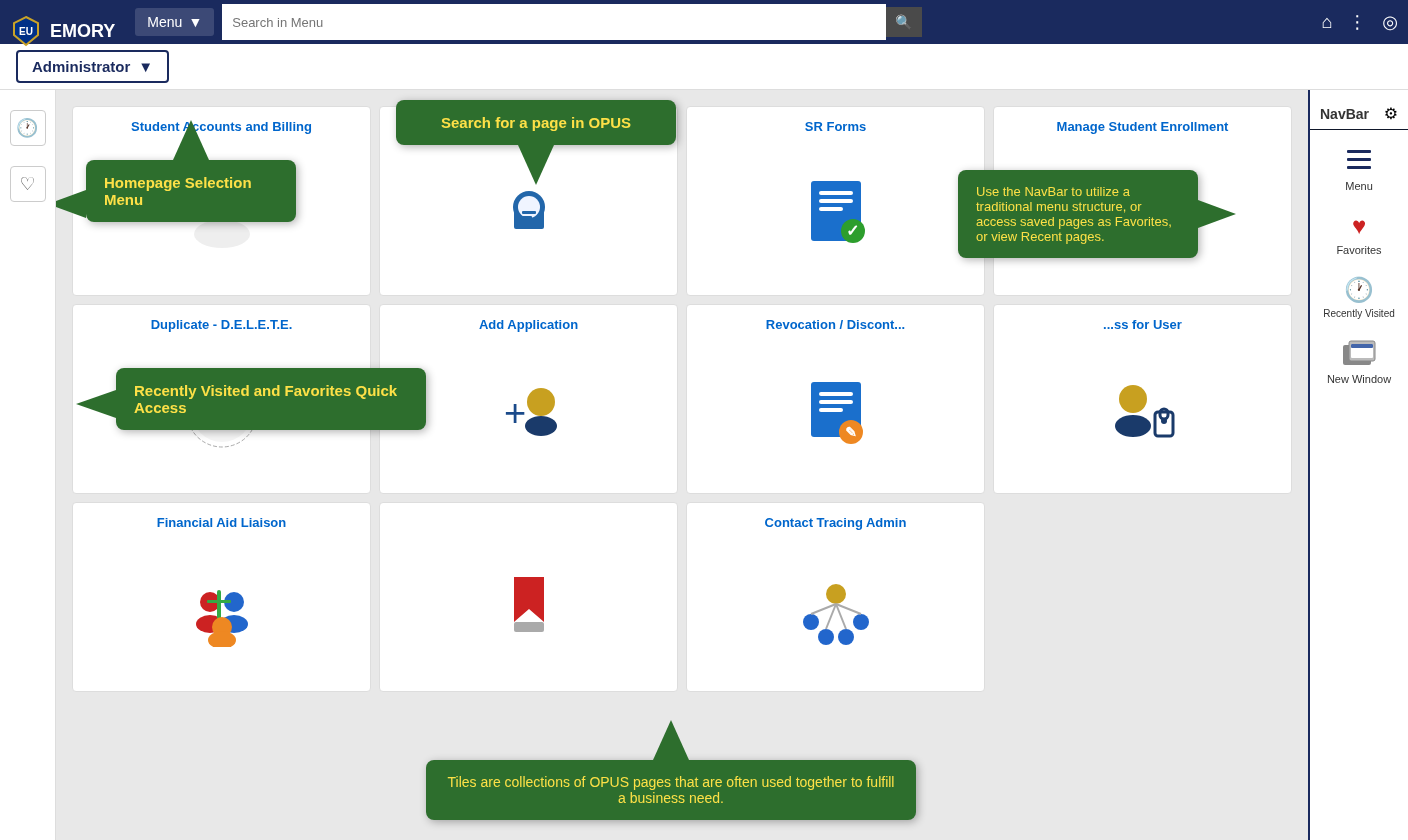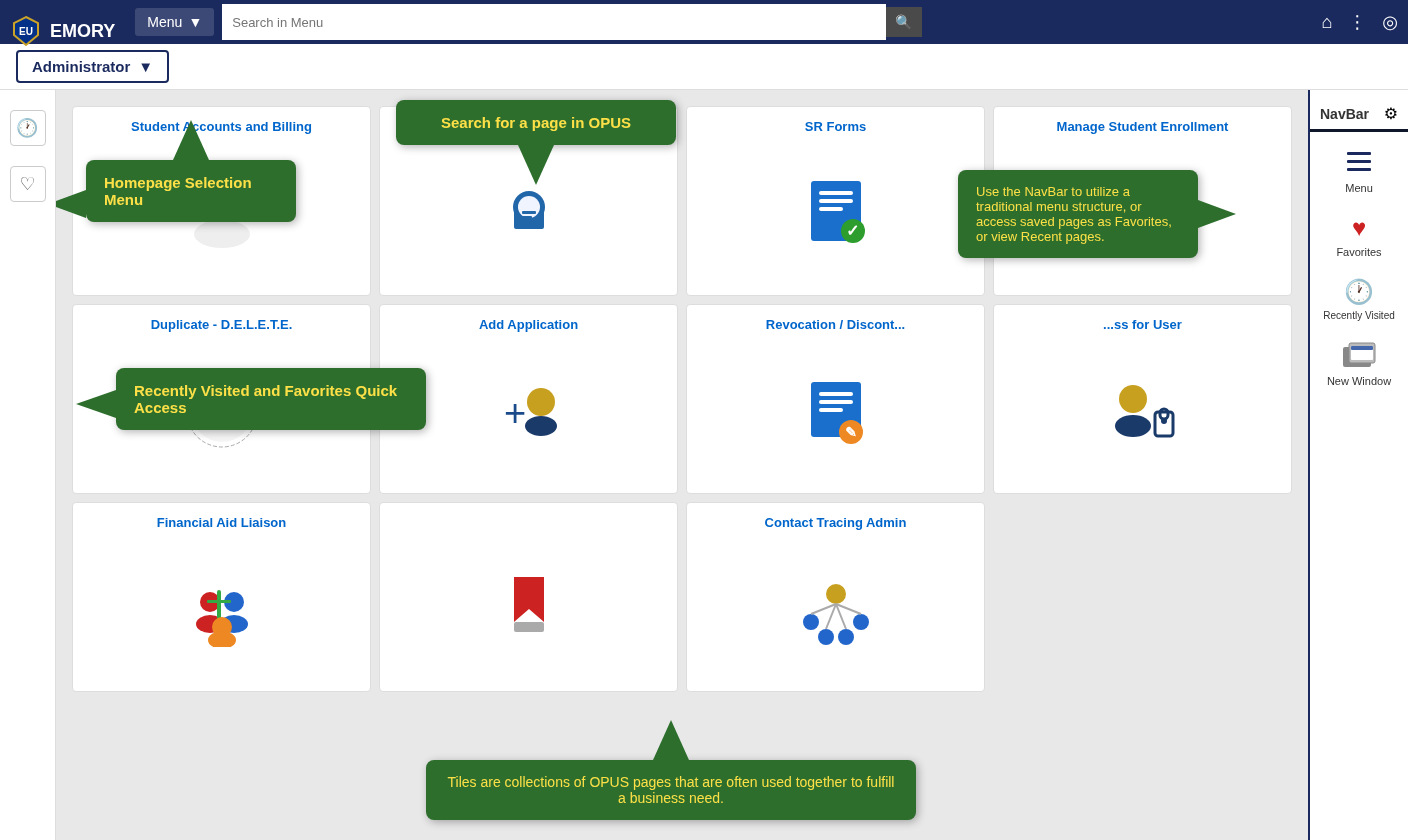--- a/index.html
+++ b/index.html
@@ -184,21 +184,21 @@
       align-items: center;
       padding: 8px 0;
       flex-shrink: 0;
     }
     .navbar-header {
       width: 100%;
       display: flex;
       align-items: center;
       justify-content: space-between;
       padding: 6px 10px;
-      border-bottom: 3px solid #0f172a;
+      border-bottom: 1px solid #0f172a;
       margin-bottom: 10px;
     }
     .navbar-header-title {
       font-size: 14px;
       font-weight: bold;
       color: #333;
     }
     .navbar-item {
       display: flex;
       flex-direction: column;

